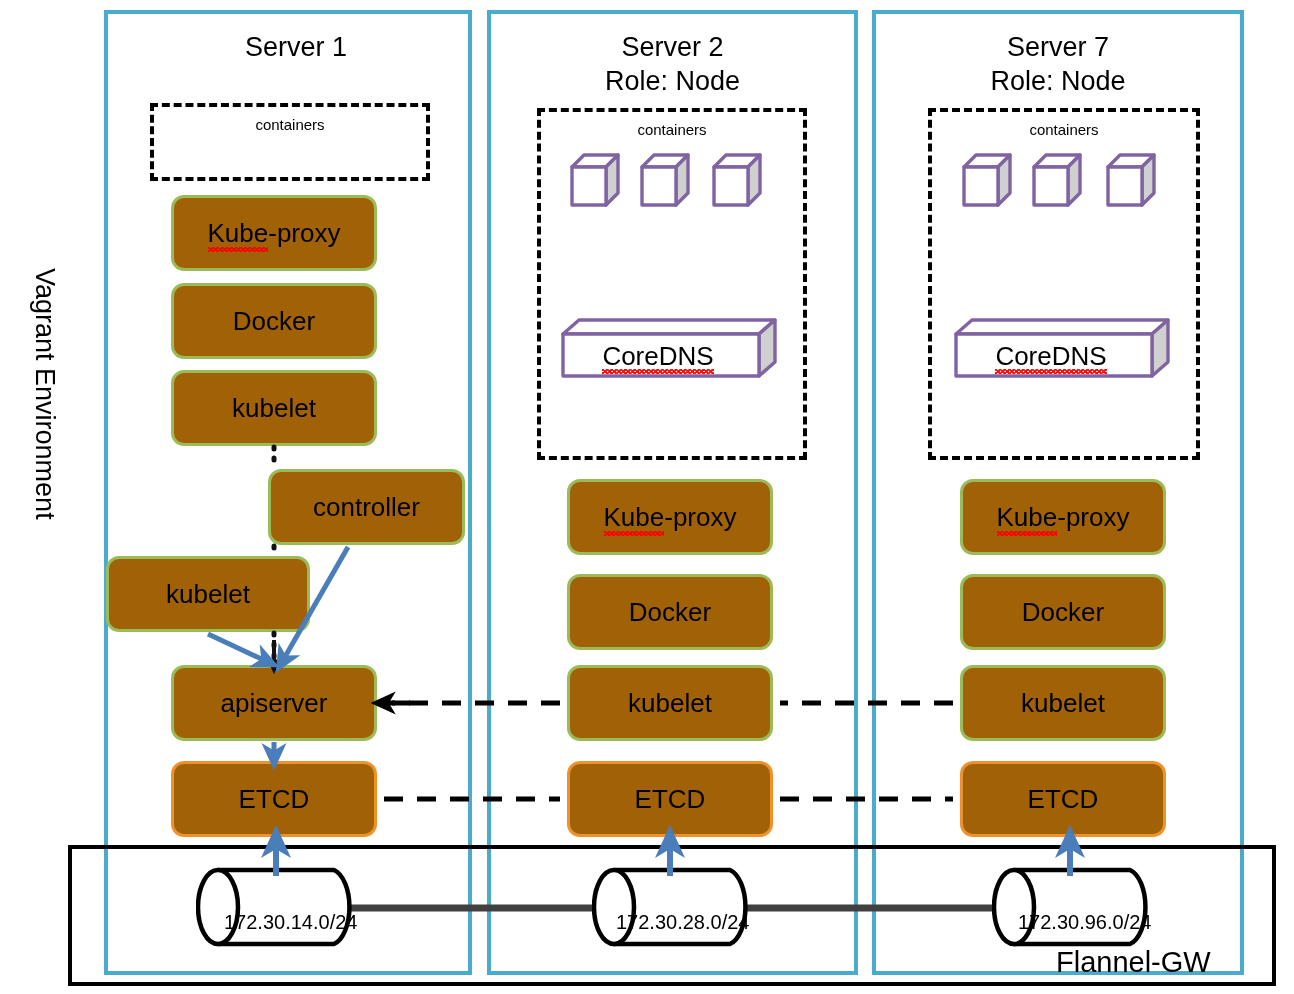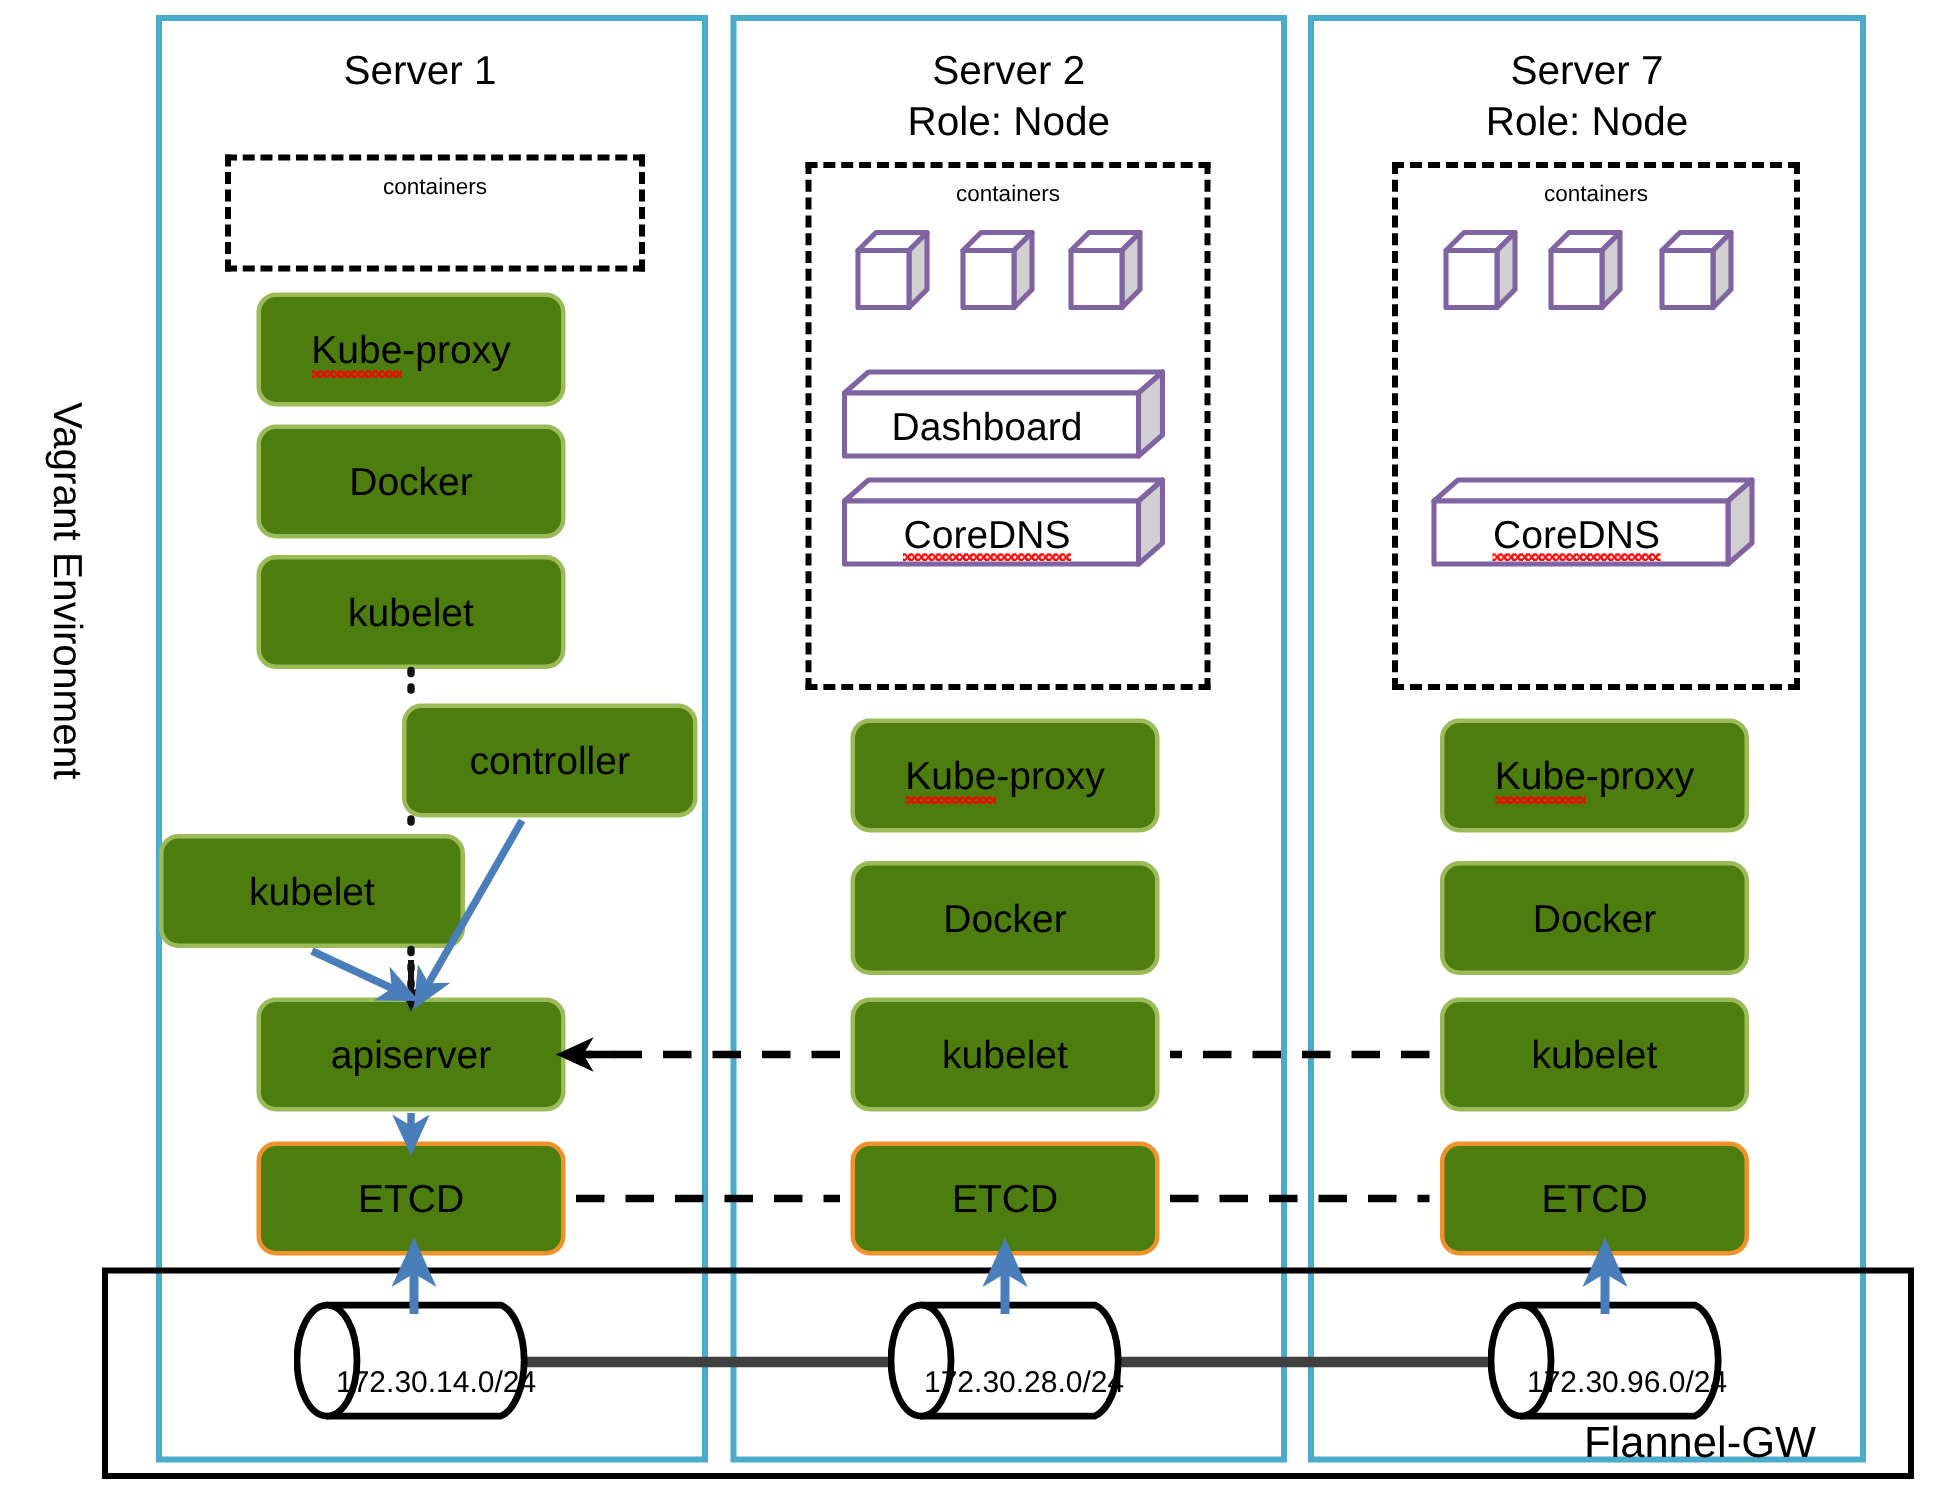--- a/index.html
+++ b/index.html
@@ -13,21 +13,21 @@
   
   .srv-title{position:absolute;text-align:center;font-size:27px;line-height:34px;
              font-weight:400;color:#000;white-space:nowrap;}
 
   
   .containers-box{position:absolute;border:4px dashed #000;box-sizing:border-box;background:transparent;}
   .containers-label{position:absolute;width:100%;text-align:center;font-size:15px;line-height:24px;top:6px;left:0;}
 
   
   .comp{position:absolute;box-sizing:border-box;border:3.5px solid #9BBB59;border-radius:13px;
-        background:#4d7c0f;display:flex;align-items:center;justify-content:center;
+        background:#a16207;display:flex;align-items:center;justify-content:center;
         font-size:26px;color:#000;z-index:6;}
   .comp.etcd{border-color:#F0922B;}
   .comp span{position:relative;display:inline-block;}
 
   
   .squig{position:relative;}
   .squig::after{content:"";position:absolute;left:0;right:0;bottom:-3px;height:5px;
     background-image:repeating-linear-gradient(135deg,#FF0000 0 1.6px,transparent 1.6px 3.2px),
                      repeating-linear-gradient(45deg,#FF0000 0 1.6px,transparent 1.6px 3.2px);
     background-size:4.6px 5px;background-repeat:repeat-x;opacity:.95;}
@@ -67,21 +67,21 @@
 <div id="stage">
 
   <div id="vagrant-label" style="left:60px;top:268px;">Vagrant Environment</div>
 
   <div id="flannel-box" style="left:68px;top:845px;width:1208px;height:141px;"></div>
 
   <div class="server-panel" style="left:104px;top:10px;width:368px;height:965px;"></div>
   <div class="server-panel" style="left:487px;top:10px;width:371px;height:965px;"></div>
   <div class="server-panel" style="left:872px;top:10px;width:372px;height:965px;"></div>
 
-  <div class="srv-title" style="left:96px;top:30px;width:368px;">Server 1</div>
+  <div class="srv-title" style="left:112px;top:30px;width:368px;">Server 1</div>
 
   <div class="containers-box" style="left:150px;top:103px;width:280px;height:78px;">
     <div class="containers-label">containers</div>
   </div>
 
   <div class="comp" style="left:171px;top:195px;width:206px;height:76px;">
     <span class=""><span class="squig squig2">Kube</span><span>-proxy</span></span>
   </div>
   <div class="comp" style="left:171px;top:283px;width:206px;height:76px;">
     <span>Docker</span>
@@ -124,28 +124,20 @@
     </svg>
   </div>
   <div class="cube" style="left:710px;top:151px;">
     <svg width="52" height="60" viewBox="0 0 52 60">
       <polygon points="4,16 16,4 50,4 38,16" fill="#ffffff" stroke="#8064A2" stroke-width="3.4" stroke-linejoin="round"></polygon>
       <polygon points="38,16 50,4 50,42 38,54" fill="#D0D0D0" stroke="#8064A2" stroke-width="3.4" stroke-linejoin="round"></polygon>
       <rect x="4" y="16" width="34" height="38" fill="#ffffff" stroke="#8064A2" stroke-width="3.4" stroke-linejoin="round"></rect>
     </svg>
   </div>
 
-  <div class="slab" style="left:560px;top:245px;width:218px;height:62px;">
-    <svg width="218" height="62" viewBox="0 0 218 62">
-      <polygon points="3,17 19,3 215,3 199,17" fill="#ffffff" stroke="#8064A2" stroke-width="3.4" stroke-linejoin="round"></polygon>
-      <polygon points="199,17 215,3 215,45 199,59" fill="#D0D0D0" stroke="#8064A2" stroke-width="3.4" stroke-linejoin="round"></polygon>
-      <rect x="3" y="17" width="196" height="42" fill="#ffffff" stroke="#8064A2" stroke-width="3.4" stroke-linejoin="round"></rect>
-    </svg>
-    <div class="slab-text">Dashboard</div>
-  </div>
   <div class="slab" style="left:560px;top:317px;width:218px;height:62px;">
     <svg width="218" height="62" viewBox="0 0 218 62">
       <polygon points="3,17 19,3 215,3 199,17" fill="#ffffff" stroke="#8064A2" stroke-width="3.4" stroke-linejoin="round"></polygon>
       <polygon points="199,17 215,3 215,45 199,59" fill="#D0D0D0" stroke="#8064A2" stroke-width="3.4" stroke-linejoin="round"></polygon>
       <rect x="3" y="17" width="196" height="42" fill="#ffffff" stroke="#8064A2" stroke-width="3.4" stroke-linejoin="round"></rect>
     </svg>
     <div class="slab-text">
       <span class="squig squig2">CoreDNS</span>
     </div>
   </div>

